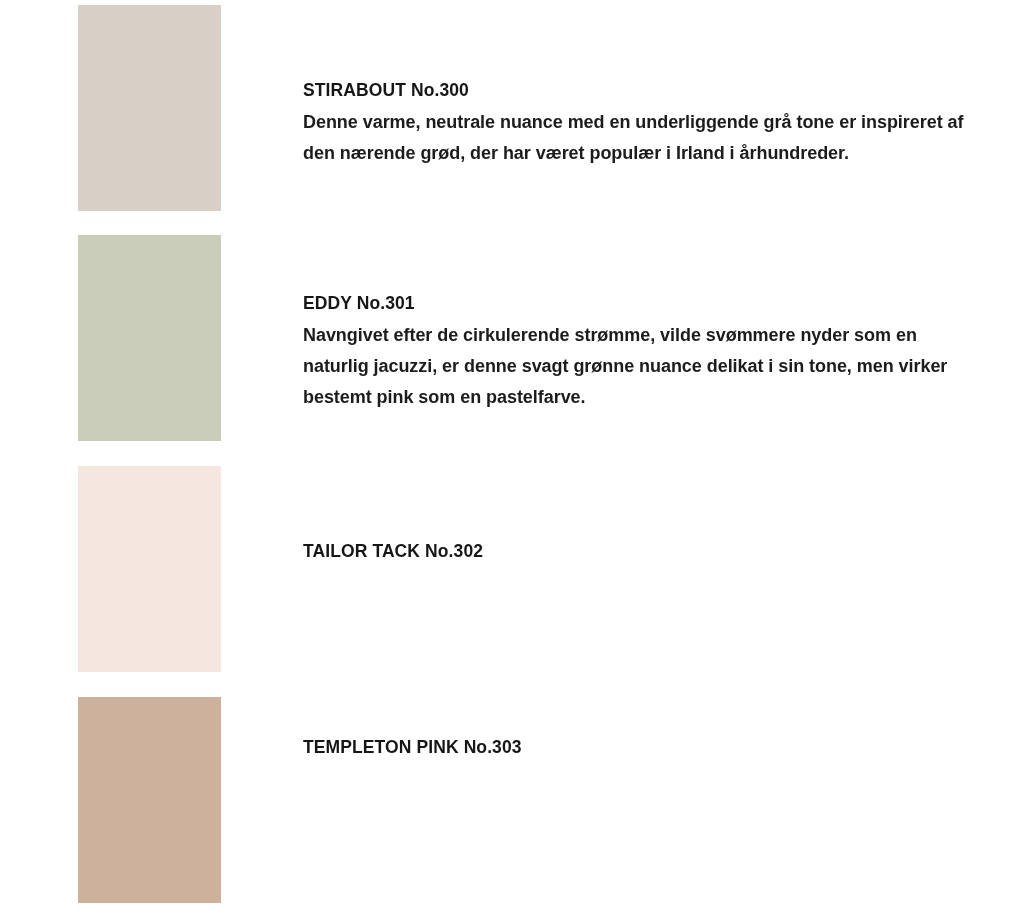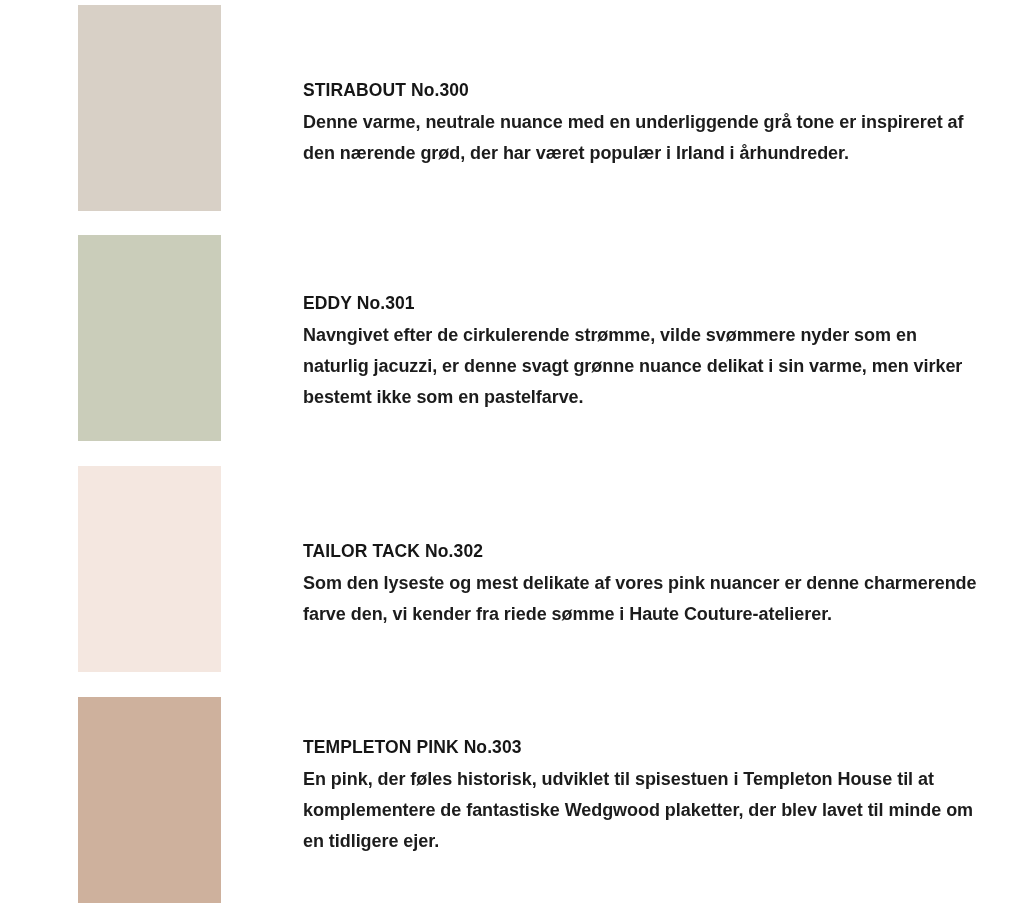--- a/index.html
+++ b/index.html
@@ -85,33 +85,31 @@
     <div class="entry-text">
       <h3 class="entry-title">STIRABOUT No.300</h3>
       <p class="entry-desc">Denne varme, neutrale nuance med en underliggende grå tone er inspireret af den nærende grød, der har været populær i Irland i århundreder.</p>
     </div>
   </div>
 
   <div class="colour-entry" id="entry-1">
     <div class="swatch" style="background-color: rgb(202, 205, 186);"></div>
     <div class="entry-text">
       <h3 class="entry-title">EDDY No.301</h3>
-      <p class="entry-desc">Navngivet efter de cirkulerende strømme, vilde svømmere nyder som en naturlig jacuzzi, er denne svagt grønne nuance delikat i sin varme, men virker bestemt ikke som en pastelfarve.</p>
+      <p class="entry-desc">Navngivet efter de cirkulerende strømme, vilde svømmere nyder som en naturlig jacuzzi, er denne svagt grønne nuance delikat i sin tone, men virker bestemt pink som en pastelfarve.</p>
     </div>
   </div>
 
   <div class="colour-entry" id="entry-2">
     <div class="swatch" style="background-color: rgb(244, 231, 224);"></div>
     <div class="entry-text">
       <h3 class="entry-title">TAILOR TACK No.302</h3>
-      <p class="entry-desc">Som den lyseste og mest delikate af vores pink nuancer er denne charmerende farve den, vi kender fra riede sømme i Haute Couture-atelierer.</p>
     </div>
   </div>
 
   <div class="colour-entry" id="entry-3">
     <div class="swatch" style="background-color: rgb(206, 177, 157);"></div>
     <div class="entry-text">
       <h3 class="entry-title">TEMPLETON PINK No.303</h3>
-      <p class="entry-desc">En pink, der føles historisk, udviklet til spisestuen i Templeton House til at komplementere de fantastiske Wedgwood plaketter, der blev lavet til minde om en tidligere ejer.</p>
     </div>
   </div>
 
 </div>
 
 </body></html>

